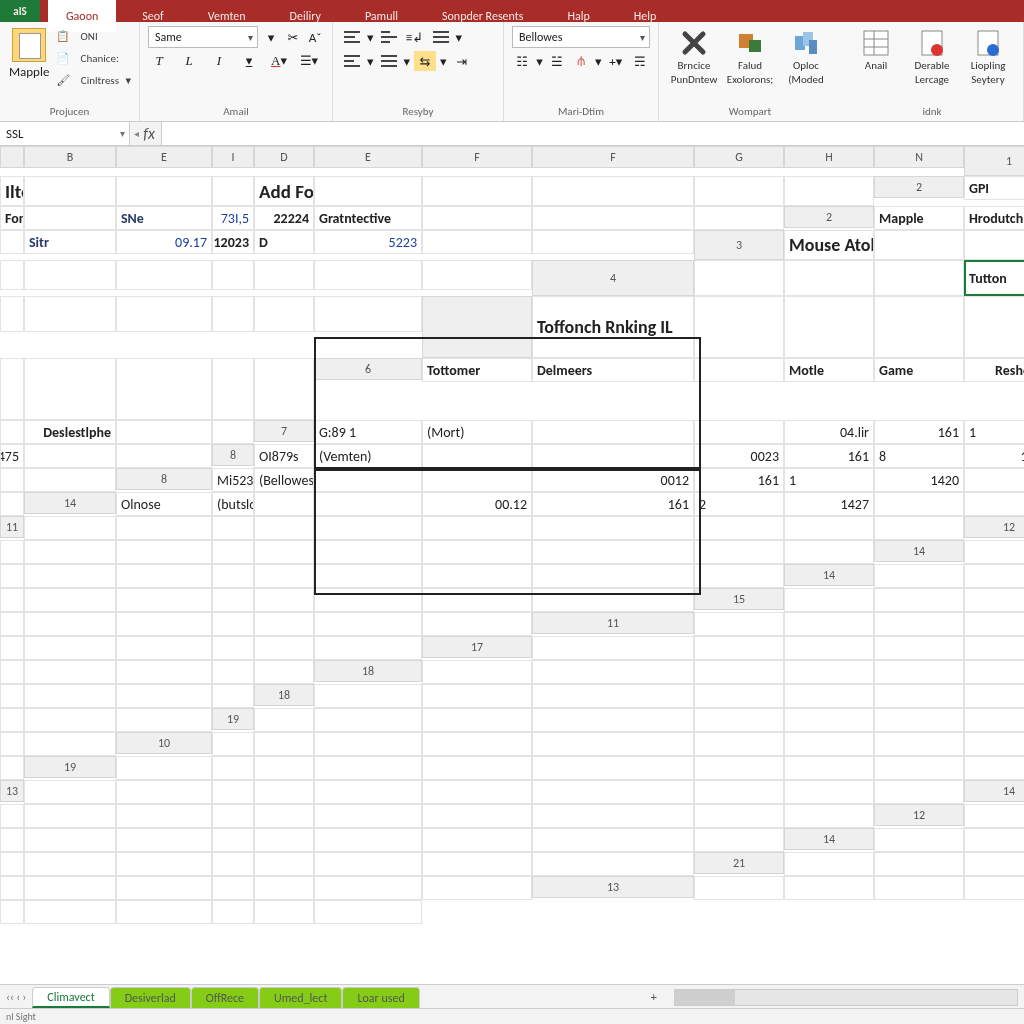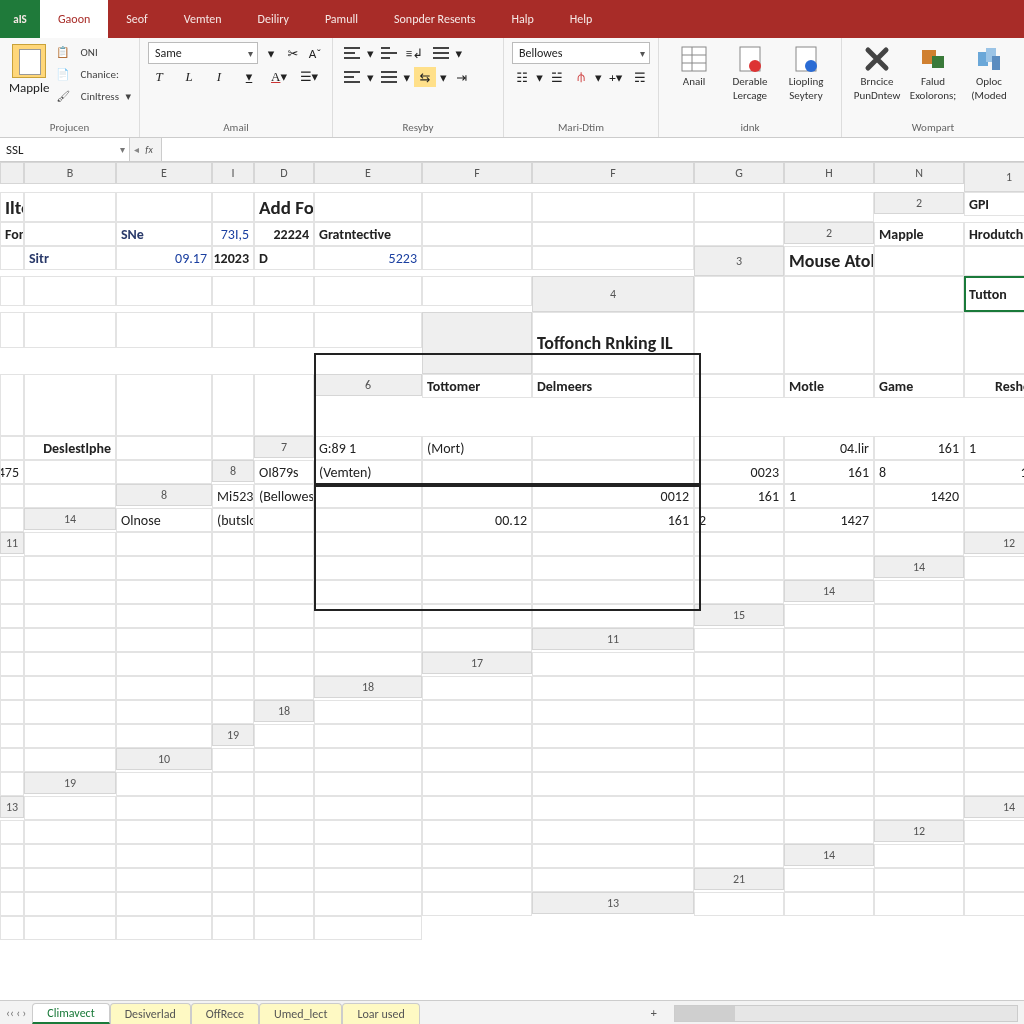--- a/index.html
+++ b/index.html
@@ -1,19 +1,19 @@
 <!DOCTYPE html>
 <html><head>
 <meta charset="utf-8">
 <style>
 * { box-sizing: border-box; margin: 0; padding: 0; }
 body { font-family: "Segoe UI", Calibri, Arial, sans-serif; font-size: 13px; background: #fff; width: 1024px; height: 1024px; overflow: hidden; color: #222; }
 
 
-.ribbon-tabs { height: 38px; background: #a82c28; display: flex; align-items: stretch; color: #f5e7e5; font-size: 12px; }
+.ribbon-tabs { height: 22px; background: #a82c28; display: flex; align-items: stretch; color: #f5e7e5; font-size: 12px; gap: 8px; }
 .ribbon-tabs .qat { width: 40px; background: #1f7a3a; display: flex; align-items: center; justify-content: center; font-size: 11px; font-weight: 600; }
 .ribbon-tabs .tab { padding: 16px 18px; display: flex; align-items: center; cursor: pointer; }
 .ribbon-tabs .tab.active { background: #fff; color: #a82c28; }
 
 
 .ribbon { height: 100px; border-bottom: 1px solid #ccc; background: #f8f8f8; display: flex; }
 .ribbon-group { border-right: 1px solid #ddd; padding: 4px 8px 2px; display: flex; flex-direction: column; justify-content: space-between; }
 .ribbon-group .rows { flex: 1; display: flex; flex-direction: column; gap: 2px; }
 .ribbon-group .label { text-align: center; font-size: 11px; color: #666; height: 14px; }
 .ribbon-row { display: flex; align-items: center; gap: 4px; height: 22px; }
@@ -33,42 +33,42 @@
 
 .align-ico { width:18px; height:16px; display:flex; flex-direction:column; justify-content:space-between; padding:2px 1px;}
 .align-ico i{height:2px; background:#444; display:block;}
 
 
 .fx-bar { height: 24px; border-bottom: 1px solid #ccc; display:flex; align-items:stretch; background:#f3f3f3;}
 .name-box { width: 130px; border-right:1px solid #ccc; display:flex; align-items:center; padding:0 6px; background:#fff; position:relative;}
 .name-box::after{content:"▾"; position:absolute; right:4px; color:#777; font-size:10px;}
 .fx-buttons{display:flex; align-items:center; gap:2px; padding:0 4px; border-right:1px solid #ccc;}
 .fx-input{flex:1; background:#fff; display:flex; align-items:center; padding:0 6px;}
-.fx-label{font-style:italic; font-size:10px; color:#555; width:16px; text-align:center;}
+.fx-label{font-style:italic; font-size:16px; color:#555; width:16px; text-align:center;}
 
 
 .sheet-wrap{position:relative; overflow:hidden; height:calc(1024px - 22px - 100px - 24px - 24px - 16px);}
 .grid{display:grid; grid-template-columns: 24px 92px 96px 42px 60px 108px 110px 162px 90px 90px 90px 90px; }
 .hdr, .rowhdr { background:#efefef; border:1px solid #d6d6d6; font-size:12px; color:#555; display:flex; align-items:center; justify-content:center; height:22px;}
 .corner{background:#efefef; border:1px solid #d6d6d6; height:22px;}
 .cell{border:1px solid #e3e3e3; height:24px; padding:0 4px; display:flex; align-items:center; font-size:14px; color:#222; overflow:hidden; white-space:nowrap;}
 .cell.right{justify-content:flex-end;}
 .cell.bold{font-weight:700;}
 .cell.title{font-size:19px; font-weight:700;}
 .cell.h2{font-size:18px; font-weight:700;}
 .cell.navy{color:#2a3a6a; font-weight:600;}
 .cell.blueval{color:#1a3fa0; font-weight:500;}
 .selected{outline:2px solid #1a7a3a; outline-offset:-2px;}
 .range-box{position:absolute; border:2px solid #222; pointer-events:none;}
 
 
 .sheet-tabs{height:24px; border-top:1px solid #ccc; display:flex; align-items:stretch; background:#f3f3f3; font-size:12px;}
 .sheet-tabs .nav{display:flex; align-items:center; gap:2px; padding:0 6px; color:#777;}
 .sheet-tabs .nav span{cursor:pointer;}
-.sheet-tab{padding:0 14px; display:flex; align-items:center; border:1px solid #ccc; border-bottom:none; background:#fef9c3; color:#555; cursor:pointer; border-radius:4px 4px 0 0; margin-top:2px;}
+.sheet-tab{padding:0 14px; display:flex; align-items:center; border:1px solid #ccc; border-bottom:none; background:#84cc16; color:#555; cursor:pointer; border-radius:4px 4px 0 0; margin-top:2px;}
 .sheet-tab.active{background:#fff; color:#1a7a3a; border-bottom:2px solid #1a7a3a;}
 .add-tab{width:28px; display:flex; align-items:center; justify-content:center; color:#555; cursor:pointer;}
 .hscroll{flex:1; margin:4px 6px 2px; background:#e6e6e6; border:1px solid #ccc; position:relative;}
 .hscroll .thumb{position:absolute; left:0; top:0; bottom:0; width:60px; background:#cfcfcf;}
 
 .status{height:16px; background:#f3f3f3; border-top:1px solid #ccc; font-size:10px; color:#777; padding:0 6px; display:flex; align-items:center;}
 </style>
 </head>
 <body>
 
@@ -184,20 +184,50 @@
         <div class="ribbon-btn">☱</div>
         <div class="ribbon-btn" style="color:#c33">⫛</div>
         <span>▾</span>
         <div class="ribbon-btn">+▾</div>
         <div class="ribbon-btn">☴</div>
       </div>
     </div>
     <div class="label">Mari-Dtim</div>
   </div>
 
+  <div class="ribbon-group" style="border-right:none">
+    <div class="rows" style="flex-direction:row;">
+      <div class="big-btn-col">
+        <svg width="30" height="30">
+            <path d="M6 6 L24 24 M24 6 L6 24" stroke="#444" stroke-width="5" stroke-linecap="round"></path>
+          </svg>
+        <span>Brncice</span>
+        <span>PunDntew</span>
+      </div>
+      <div class="big-btn-col">
+        <svg width="30" height="30">
+            <rect x="4" y="6" width="14" height="14" fill="#d08030"></rect>
+            <rect x="14" y="12" width="12" height="12" fill="#3a7a3a"></rect>
+          </svg>
+        <span>Falud</span>
+        <span>Exolorons;</span>
+      </div>
+      <div class="big-btn-col">
+        <svg width="30" height="30">
+            <rect x="4" y="8" width="10" height="14" fill="#6aa7d8"></rect>
+            <rect x="12" y="4" width="10" height="14" fill="#9bc4e6"></rect>
+            <rect x="18" y="12" width="8" height="14" fill="#5a8cc0"></rect>
+          </svg>
+        <span>Oploc</span>
+        <span>(Moded</span>
+      </div>
+    </div>
+    <div class="label">Wompart</div>
+  </div>
+
   <div class="ribbon-group">
     <div class="rows" style="flex-direction:row;">
       <div class="big-btn-col">
         <svg width="30" height="30">
             <rect x="3" y="3" width="24" height="24" fill="#fff" stroke="#888"></rect>
             <line x1="3" y1="11" x2="27" y2="11" stroke="#888"></line>
             <line x1="3" y1="19" x2="27" y2="19" stroke="#888"></line>
             <line x1="13" y1="3" x2="13" y2="27" stroke="#888"></line>
           </svg>
         <span>Anail</span>
@@ -213,50 +243,20 @@
       <div class="big-btn-col">
         <svg width="30" height="30">
             <rect x="5" y="3" width="20" height="24" fill="#fff" stroke="#888"></rect>
             <circle cx="20" cy="22" r="6" fill="#2a6bd4"></circle>
           </svg>
         <span>Liopling</span>
         <span>Seytery</span>
       </div>
     </div>
     <div class="label">idnk</div>
-  </div>
-
-  <div class="ribbon-group" style="border-right:none">
-    <div class="rows" style="flex-direction:row;">
-      <div class="big-btn-col">
-        <svg width="30" height="30">
-            <path d="M6 6 L24 24 M24 6 L6 24" stroke="#444" stroke-width="5" stroke-linecap="round"></path>
-          </svg>
-        <span>Brncice</span>
-        <span>PunDntew</span>
-      </div>
-      <div class="big-btn-col">
-        <svg width="30" height="30">
-            <rect x="4" y="6" width="14" height="14" fill="#d08030"></rect>
-            <rect x="14" y="12" width="12" height="12" fill="#3a7a3a"></rect>
-          </svg>
-        <span>Falud</span>
-        <span>Exolorons;</span>
-      </div>
-      <div class="big-btn-col">
-        <svg width="30" height="30">
-            <rect x="4" y="8" width="10" height="14" fill="#6aa7d8"></rect>
-            <rect x="12" y="4" width="10" height="14" fill="#9bc4e6"></rect>
-            <rect x="18" y="12" width="8" height="14" fill="#5a8cc0"></rect>
-          </svg>
-        <span>Oploc</span>
-        <span>(Moded</span>
-      </div>
-    </div>
-    <div class="label">Wompart</div>
   </div>
 </div>
 
 <div class="fx-bar">
   <div class="name-box">SSL</div>
   <div class="fx-buttons">
     <span style="color:#888;font-size:10px">◂</span>
     <span class="fx-label">fx</span>
   </div>
   <div class="fx-input"></div>

